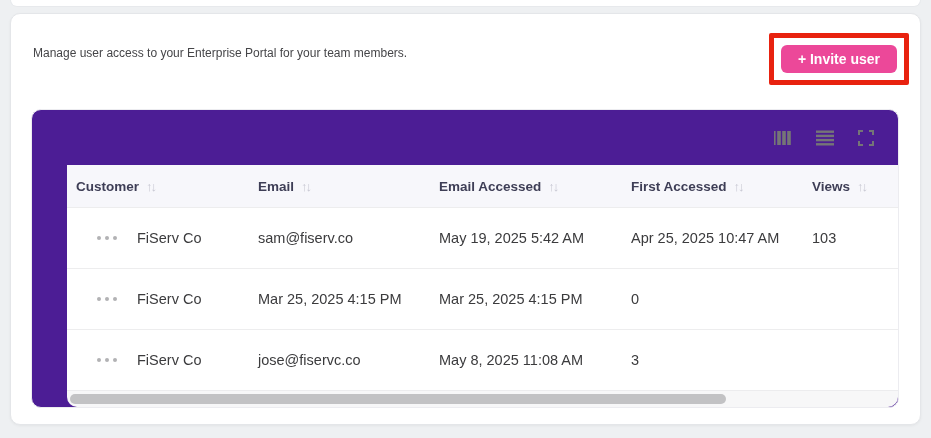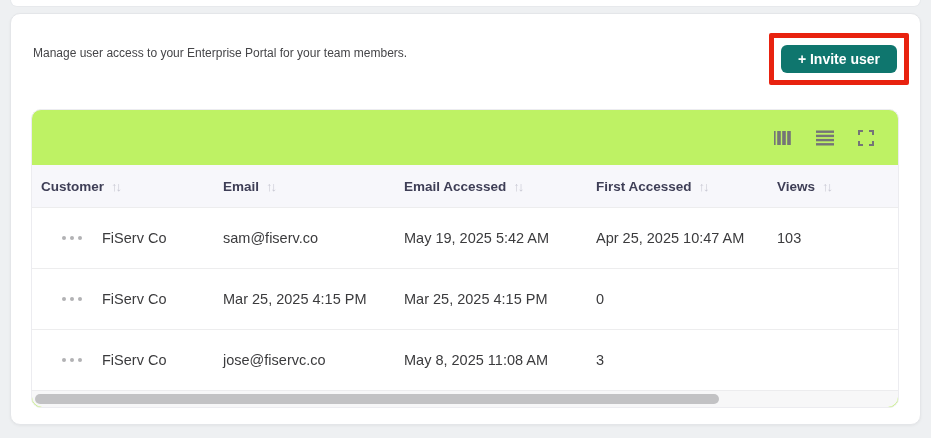--- a/index.html
+++ b/index.html
@@ -33,21 +33,21 @@
     display:inline-block; border:none; cursor:pointer;
     background:#5b63d3; color:#ffffff;
     font-family:"Liberation Sans", sans-serif;
     font-size:14px; font-weight:700;
     padding:7px 17px; border-radius:6px; line-height:1;
     height:28px;
   }
 
   .table-wrap {
     position:absolute; left:20px; top:95px; width:868px;
-    border:1px solid #ececf0; border-radius:10px; background:#bef264;
+    border:1px solid #ececf0; border-radius:10px; background:#4c1d95;padding-left:35px;
   }
   .table-toolbar {
     height:55px; display:flex; align-items:center; justify-content:flex-end;
     gap:24px; padding-right:22px;
   }
   .tb-icon { width:18px; height:16px; cursor:pointer; position:relative; display:block; }
   .tb-icon svg { display:block; }
 
   .thead {
     display:grid; grid-template-columns:182px 181px 192px 181px 132px;
@@ -85,21 +85,21 @@
 
 <div class="prev-card-edge"></div>
 
 <div class="card">
 
   <div class="card-header">
     <div class="card-subtitle">Manage user access to your Enterprise Portal for your team members.</div>
   </div>
 
   <div class="invite-annotation" style="border-color: rgb(232, 34, 15);">
-    <button class="invite-btn" style="background: #0f766e; text-align: right;">+ Invite user</button>
+    <button class="invite-btn" style="background: #ec4899; text-align: right;">+ Invite user</button>
   </div>
 
   <div class="table-wrap">
 
     <div class="table-toolbar">
       <span class="tb-icon" title="Columns">
         <svg width="18" height="16" viewBox="0 0 18 16">
           <rect x="0" y="1" width="1.6" height="14" fill="#757577"></rect>
           <rect x="3.2" y="1" width="3.6" height="14" fill="#757577"></rect>
           <rect x="8.2" y="1" width="3.6" height="14" fill="#757577"></rect>

